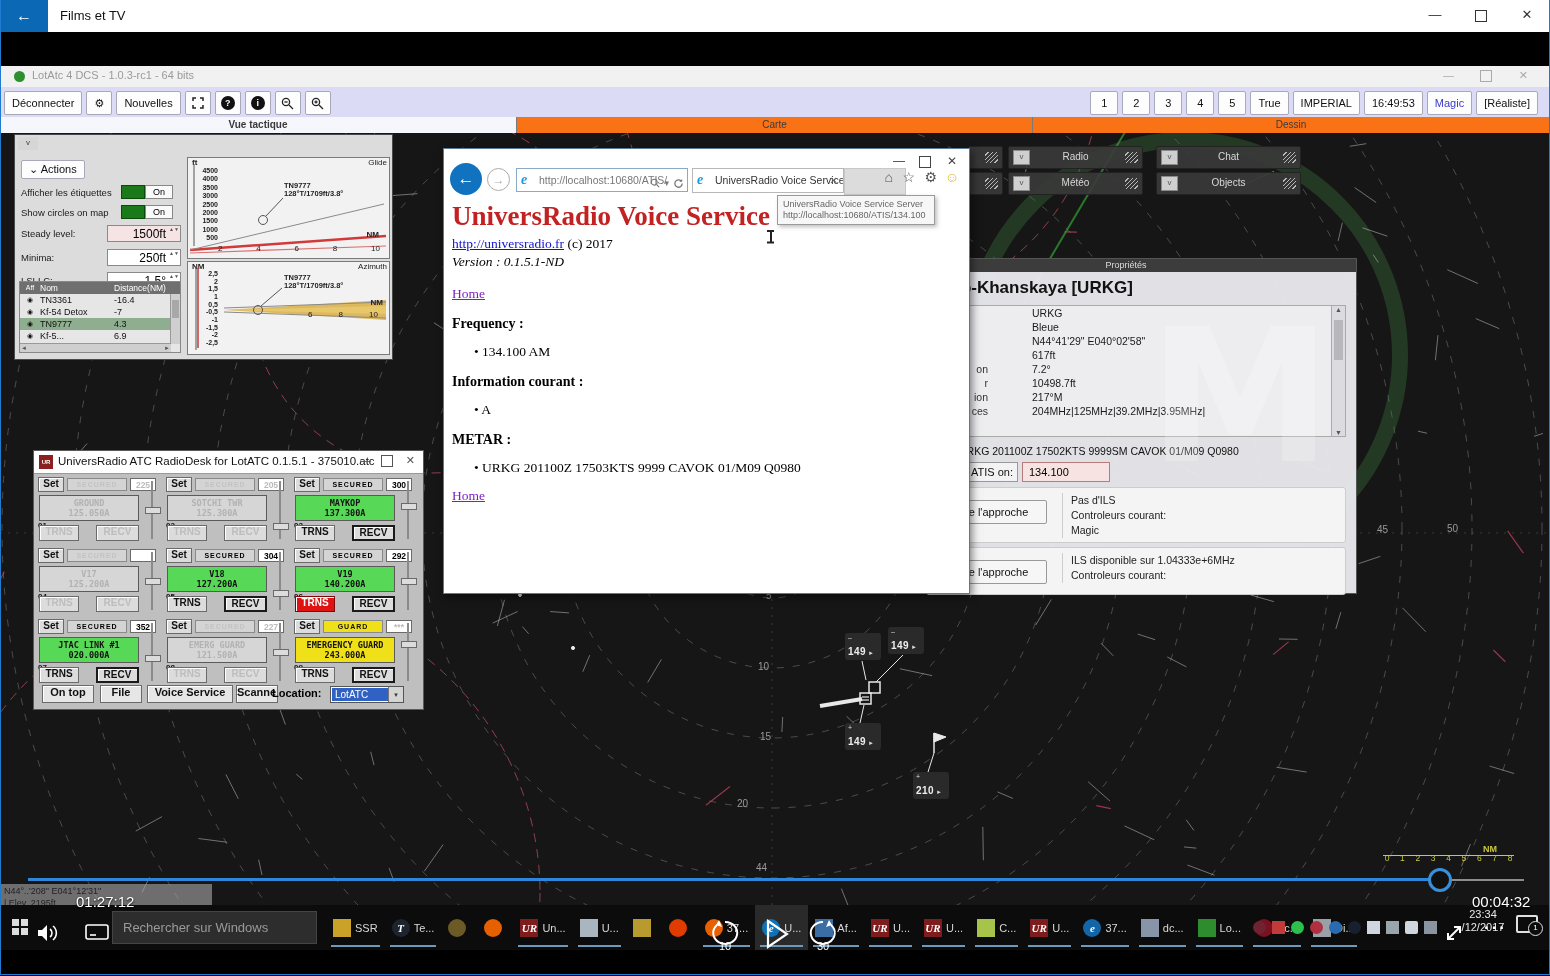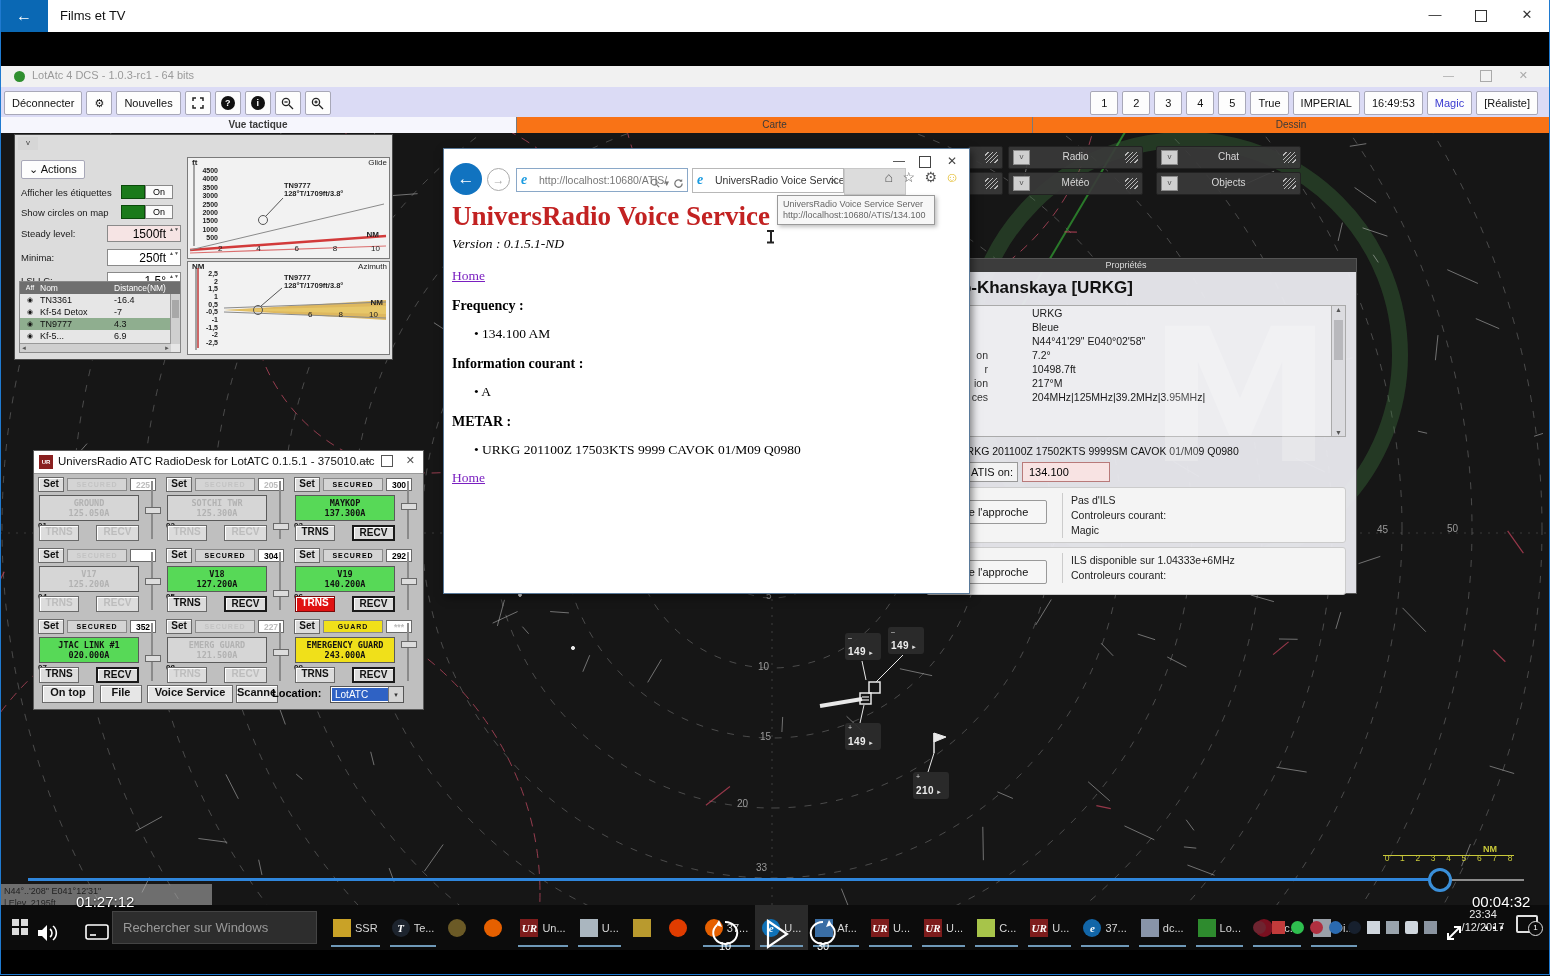--- a/index.html
+++ b/index.html
@@ -388,21 +388,21 @@
 <div id="ring-labels">
 
     <span class="ringlab" style="left:766px;top:590px"><span>5</span></span>
 
     <span class="ringlab" style="left:758px;top:661px"><span>10</span></span>
 
     <span class="ringlab" style="left:760px;top:731px"><span>15</span></span>
 
     <span class="ringlab" style="left:737px;top:798px"><span>20</span></span>
 
-    <span class="ringlab" style="left:756px;top:862px"><span>33</span></span>
+    <span class="ringlab" style="left:756px;top:862px"><span>44</span></span>
 
     <span class="ringlab" style="left:44px;top:524px"><span>55</span></span>
 
     <span class="ringlab" style="left:1377px;top:524px"><span>45</span></span>
 
     <span class="ringlab" style="left:1447px;top:523px"><span>50</span></span>
   </div>
 
 <div id="tracks">
 
@@ -896,20 +896,25 @@
           <span></span>
           <span>Bleue</span>
         </div>
 
         <div class="p-row">
           <span class="pl"></span>
           <span></span>
           <span>N44°41'29" E040°02'58"</span>
         </div>
 
+        <div class="p-row">
+          <span class="pl"></span>
+          <span></span>
+          <span>617ft</span>
+        </div>
 
 
         <div class="p-row">
           <span class="pl">on</span>
           <span></span>
           <span>7.2°</span>
         </div>
 
         <div class="p-row">
           <span class="pl">r</span>
@@ -983,20 +988,21 @@
   <span class="b-ic" style="right:54px">☆</span>
   <span class="b-ic" style="right:32px">⚙</span>
   <span class="b-ic" style="right:10px;color:#e0b414">☺</span>
   <div id="b-tooltip">
     <div>UniversRadio Voice Service Server</div>
     <div>http://localhost:10680/ATIS/134.100</div>
   </div>
 
   <div id="b-page">
     <h1>UniversRadio Voice Service Server</h1>
+    <div class="line"><a href="#">http://universradio.fr</a><span> (c) 2017</span></div>
     <div class="line it">Version : 0.1.5.1-ND</div>
     <div class="line" style="margin-top:16px"><a href="#" class="visited">Home</a></div>
     <div class="hsec">Frequency :</div>
     <div class="bullet">• 134.100 AM</div>
     <div class="hsec">Information courant :</div>
     <div class="bullet">• A</div>
     <div class="hsec">METAR :</div>
     <div class="bullet">• URKG 201100Z 17503KTS 9999 CAVOK 01/M09 Q0980</div>
     <div class="line" style="margin-top:12px"><a href="#" class="visited">Home</a></div>
   </div>

